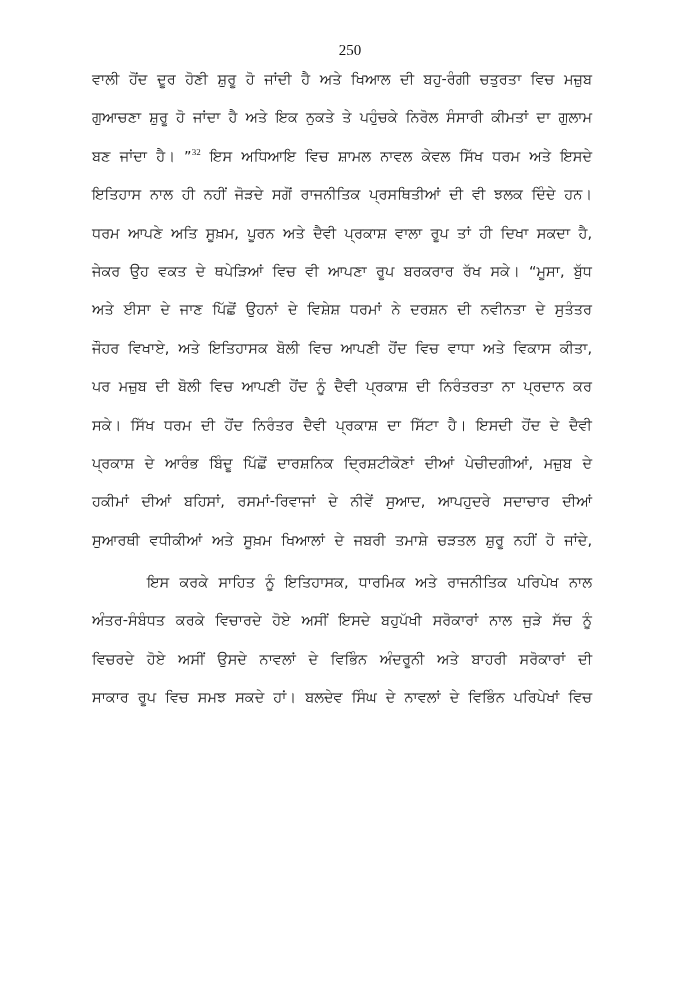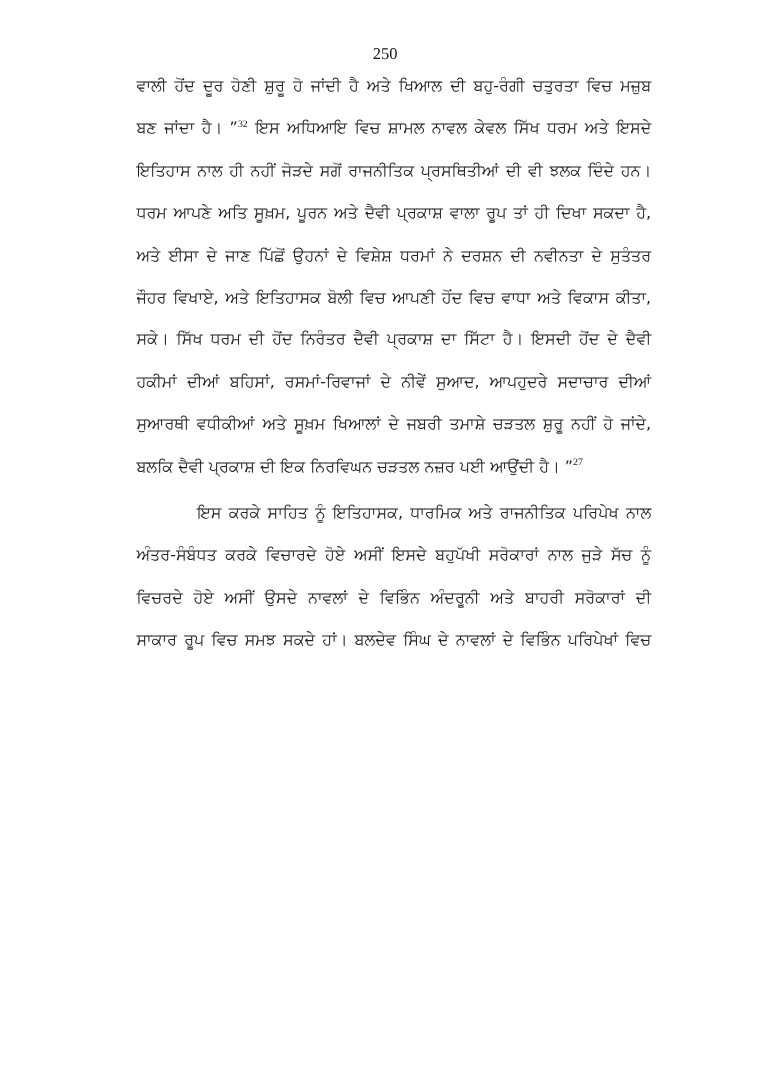--- a/index.html
+++ b/index.html
@@ -33,21 +33,20 @@
       font-size: 14.5px;
       color: #222;
     }
     .line {
       display: block;
       height: 38.4px;
       line-height: 30px;
       white-space: nowrap;
       text-align: justify;
       text-align-last: justify;
-      margin-left: 32px;
     }
     .line.last {
       text-align-last: left;
     }
     .line.indent {
       padding-left: 55px;
     }
     .para-gap {
       height: 4px;
     }
@@ -59,29 +58,32 @@
     }
   </style>
 </head>
 <body>
 
 <div class="page-number">250</div>
 
 <div class="text-block">
   <div>
     <span class="line">ਵਾਲੀ ਹੋਂਦ ਦੂਰ ਹੋਣੀ ਸ਼ੁਰੂ ਹੋ ਜਾਂਦੀ ਹੈ ਅਤੇ ਖਿਆਲ ਦੀ ਬਹੁ-ਰੰਗੀ ਚਤੁਰਤਾ ਵਿਚ ਮਜ਼ੁਬ</span>
+    <span class="line">ਗੁਆਚਣਾ ਸ਼ੁਰੂ ਹੋ ਜਾਂਦਾ ਹੈ ਅਤੇ ਇਕ ਨੁਕਤੇ ਤੇ ਪਹੁੰਚਕੇ ਨਿਰੋਲ ਸੰਸਾਰੀ ਕੀਮਤਾਂ ਦਾ ਗੁਲਾਮ</span>
     <span class="line"><span>ਬਣ ਜਾਂਦਾ ਹੈ। ”</span><sup>32</sup><span> ਇਸ ਅਧਿਆਇ ਵਿਚ ਸ਼ਾਮਲ ਨਾਵਲ ਕੇਵਲ ਸਿੱਖ ਧਰਮ ਅਤੇ ਇਸਦੇ</span></span>
     <span class="line">ਇਤਿਹਾਸ ਨਾਲ ਹੀ ਨਹੀਂ ਜੋੜਦੇ ਸਗੋਂ ਰਾਜਨੀਤਿਕ ਪ੍ਰਸਥਿਤੀਆਂ ਦੀ ਵੀ ਝਲਕ ਦਿੰਦੇ ਹਨ।</span>
     <span class="line">ਧਰਮ ਆਪਣੇ ਅਤਿ ਸੂਖ਼ਮ, ਪੂਰਨ ਅਤੇ ਦੈਵੀ ਪ੍ਰਕਾਸ਼ ਵਾਲਾ ਰੂਪ ਤਾਂ ਹੀ ਦਿਖਾ ਸਕਦਾ ਹੈ,</span>
+    <span class="line">ਜੇਕਰ ਉਹ ਵਕਤ ਦੇ ਥਪੇੜਿਆਂ ਵਿਚ ਵੀ ਆਪਣਾ ਰੂਪ ਬਰਕਰਾਰ ਰੱਖ ਸਕੇ। “ਮੂਸਾ, ਬੁੱਧ</span>
     <span class="line">ਅਤੇ ਈਸਾ ਦੇ ਜਾਣ ਪਿੱਛੋਂ ਉਹਨਾਂ ਦੇ ਵਿਸ਼ੇਸ਼ ਧਰਮਾਂ ਨੇ ਦਰਸ਼ਨ ਦੀ ਨਵੀਨਤਾ ਦੇ ਸੁਤੰਤਰ</span>
     <span class="line">ਜੌਹਰ ਵਿਖਾਏ, ਅਤੇ ਇਤਿਹਾਸਕ ਬੋਲੀ ਵਿਚ ਆਪਣੀ ਹੋਂਦ ਵਿਚ ਵਾਧਾ ਅਤੇ ਵਿਕਾਸ ਕੀਤਾ,</span>
+    <span class="line">ਪਰ ਮਜ਼ੁਬ ਦੀ ਬੋਲੀ ਵਿਚ ਆਪਣੀ ਹੋਂਦ ਨੂੰ ਦੈਵੀ ਪ੍ਰਕਾਸ਼ ਦੀ ਨਿਰੰਤਰਤਾ ਨਾ ਪ੍ਰਦਾਨ ਕਰ</span>
     <span class="line">ਸਕੇ। ਸਿੱਖ ਧਰਮ ਦੀ ਹੋਂਦ ਨਿਰੰਤਰ ਦੈਵੀ ਪ੍ਰਕਾਸ਼ ਦਾ ਸਿੱਟਾ ਹੈ। ਇਸਦੀ ਹੋਂਦ ਦੇ ਦੈਵੀ</span>
+    <span class="line">ਪ੍ਰਕਾਸ਼ ਦੇ ਆਰੰਭ ਬਿੰਦੂ ਪਿੱਛੋਂ ਦਾਰਸ਼ਨਿਕ ਦ੍ਰਿਸ਼ਟੀਕੋਣਾਂ ਦੀਆਂ ਪੇਚੀਦਗੀਆਂ, ਮਜ਼ੁਬ ਦੇ</span>
     <span class="line">ਹਕੀਮਾਂ ਦੀਆਂ ਬਹਿਸਾਂ, ਰਸਮਾਂ-ਰਿਵਾਜਾਂ ਦੇ ਨੀਵੇਂ ਸੁਆਦ, ਆਪਹੁਦਰੇ ਸਦਾਚਾਰ ਦੀਆਂ</span>
     <span class="line">ਸੁਆਰਥੀ ਵਧੀਕੀਆਂ ਅਤੇ ਸੂਖ਼ਮ ਖਿਆਲਾਂ ਦੇ ਜਬਰੀ ਤਮਾਸ਼ੇ ਚੜਤਲ ਸ਼ੁਰੂ ਨਹੀਂ ਹੋ ਜਾਂਦੇ,</span>
-    <span class="line last"><span>ਬਲਕਿ ਦੈਵੀ ਪ੍ਰਕਾਸ਼ ਦੀ ਇਕ ਨਿਰਵਿਘਨ ਚੜਤਲ ਨਜ਼ਰ ਪਈ ਆਉਂਦੀ ਹੈ। ”</span><sup>27</sup></span>
   </div>
   <div class="para-gap"></div>
   <div>
     <span class="line indent">ਇਸ ਕਰਕੇ ਸਾਹਿਤ ਨੂੰ ਇਤਿਹਾਸਕ, ਧਾਰਮਿਕ ਅਤੇ ਰਾਜਨੀਤਿਕ ਪਰਿਪੇਖ ਨਾਲ</span>
     <span class="line">ਅੰਤਰ-ਸੰਬੰਧਤ ਕਰਕੇ ਵਿਚਾਰਦੇ ਹੋਏ ਅਸੀਂ ਇਸਦੇ ਬਹੁਪੱਖੀ ਸਰੋਕਾਰਾਂ ਨਾਲ ਜੁੜੇ ਸੱਚ ਨੂੰ</span>
     <span class="line">ਵਿਚਰਦੇ ਹੋਏ ਅਸੀਂ ਉਸਦੇ ਨਾਵਲਾਂ ਦੇ ਵਿਭਿੰਨ ਅੰਦਰੂਨੀ ਅਤੇ ਬਾਹਰੀ ਸਰੋਕਾਰਾਂ ਦੀ</span>
     <span class="line">ਸਾਕਾਰ ਰੂਪ ਵਿਚ ਸਮਝ ਸਕਦੇ ਹਾਂ। ਬਲਦੇਵ ਸਿੰਘ ਦੇ ਨਾਵਲਾਂ ਦੇ ਵਿਭਿੰਨ ਪਰਿਪੇਖਾਂ ਵਿਚ</span>
   </div>
 </div>
 

